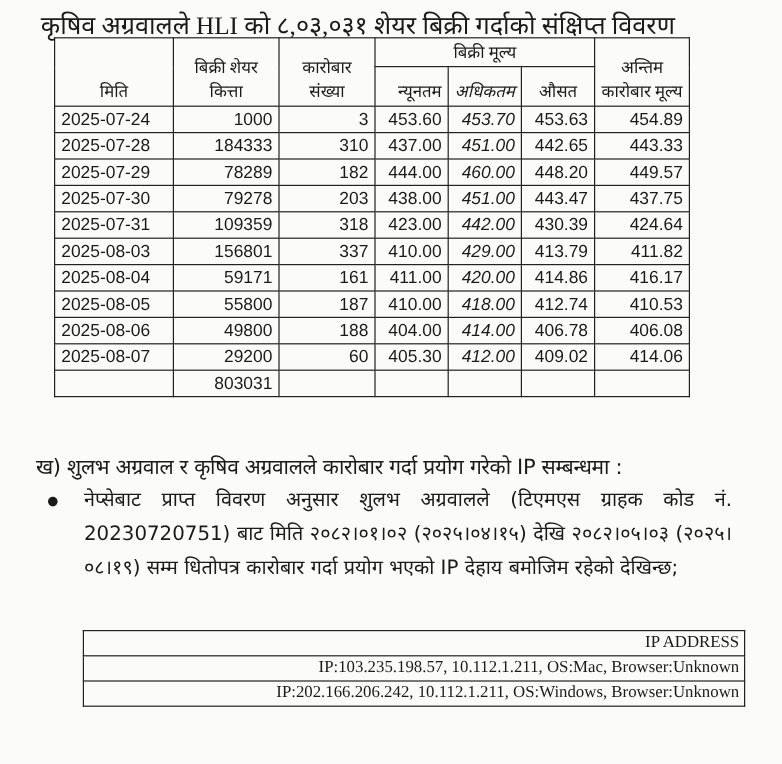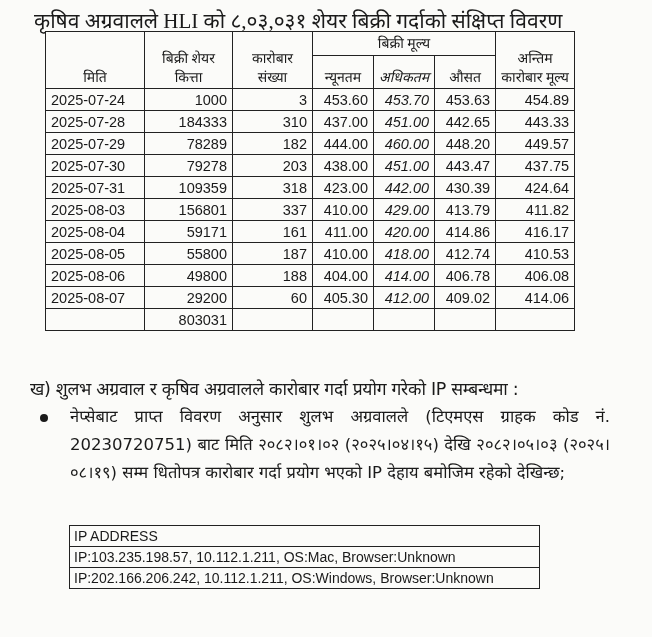--- a/index.html
+++ b/index.html
@@ -52,22 +52,23 @@
     font-family: "DejaVu Sans", sans-serif;
     text-align: justify;
   }
   .bullet-dot {
     position: absolute; left: 40px; top: 414px;
     width: 8px; height: 8px; border-radius: 50%; background: #1a1a1a;
   }
   table.ip {
     position: absolute; left: 69px; top: 525px;
     border-collapse: collapse;
-    font-family: Liberation Sans, sans-serif;
-    width: 471px;
+    font-family: Liberation Serif, serif;
+    width: 552px;
+    text-align: right;
   }
   table.ip td {
     border: 1.5px solid #222;
     font-size: 14px;
     padding: 1px 4px;
     height: 18px;
     white-space: nowrap;
   }
 </style>
 </head>
@@ -78,21 +79,21 @@
 <table class="main">
   <thead>
     <tr>
       <th class="c-date" rowspan="2">मिति</th>
       <th class="c-qty" rowspan="2" style="text-align:center">बिक्री शेयर कित्ता</th>
       <th class="c-cnt" rowspan="2" style="text-align:center">कारोबार संख्या</th>
       <th colspan="3" style="vertical-align:middle">बिक्री मूल्य</th>
       <th class="c-last" rowspan="2" style="text-align:center">अन्तिम कारोबार मूल्य</th>
     </tr>
     <tr>
-      <th class="c-min" style="text-align:center;height:30px">न्यूनतम</th>
+      <th class="c-min" style="text-align:right;height:30px">न्यूनतम</th>
       <th class="c-max" style="text-align:center">अधिकतम</th>
       <th class="c-avg" style="text-align:center">औसत</th>
     </tr>
   </thead>
   <tbody id="main-body">
       <tr>
         <td class="c-date">2025-07-24</td>
         <td class="c-qty">1000</td>
         <td class="c-cnt">3</td>
         <td class="c-min">453.60</td>

